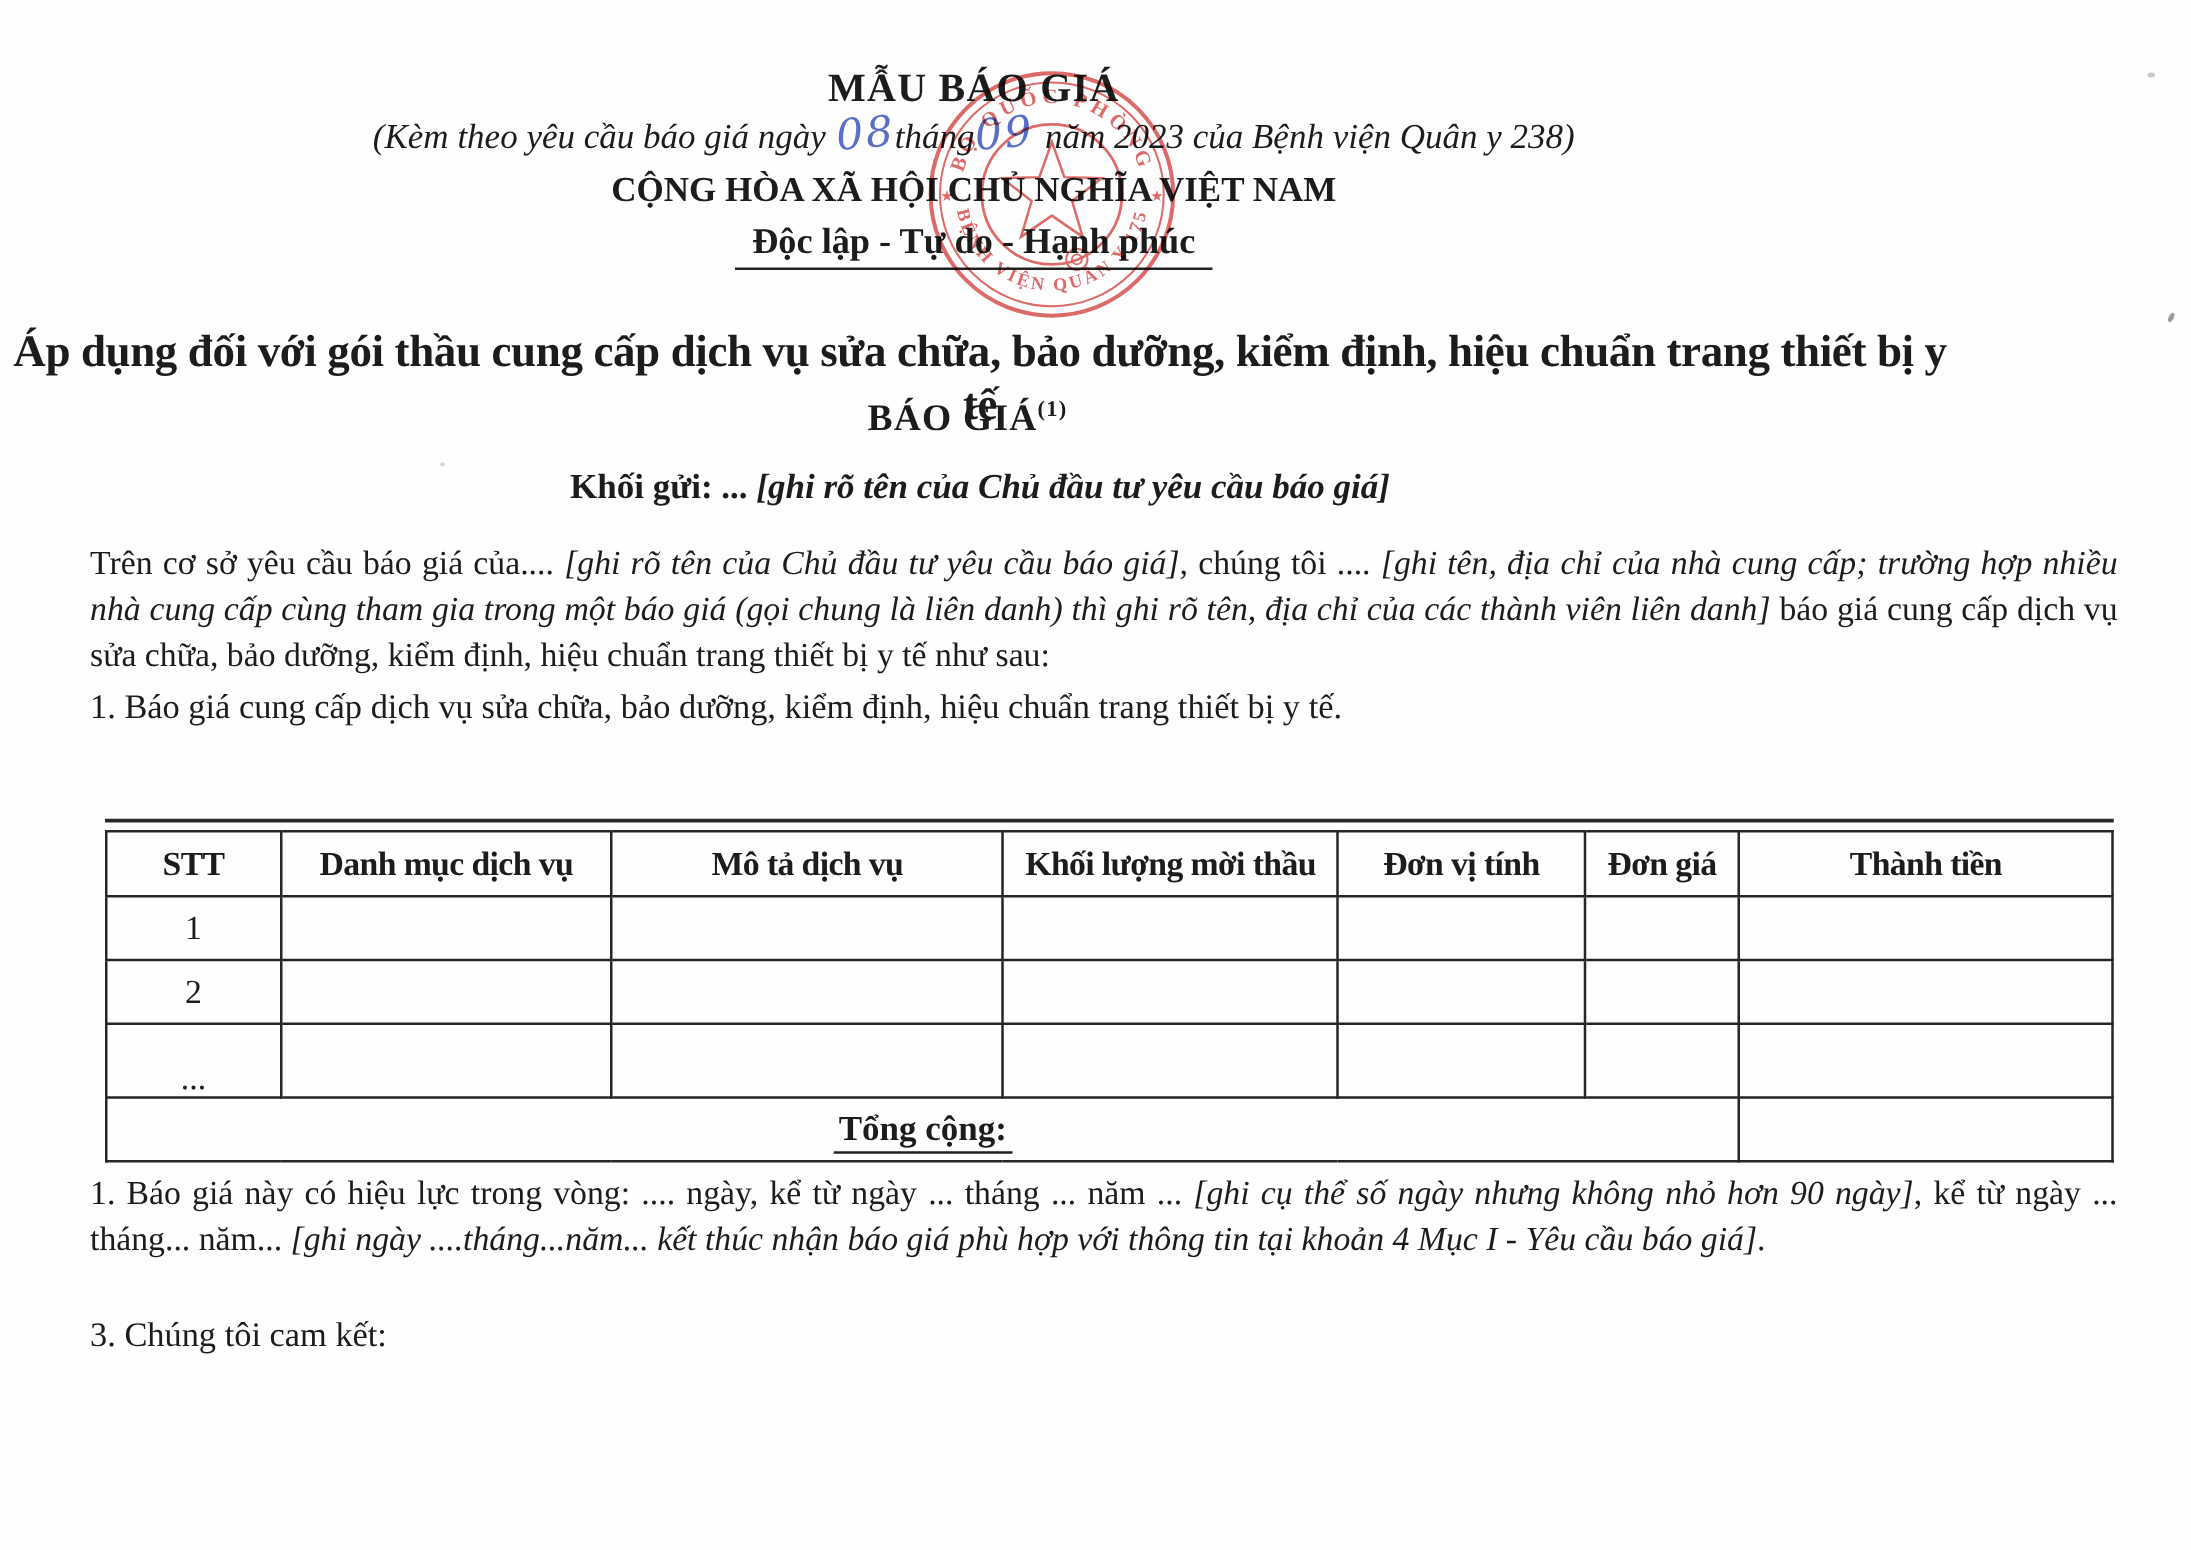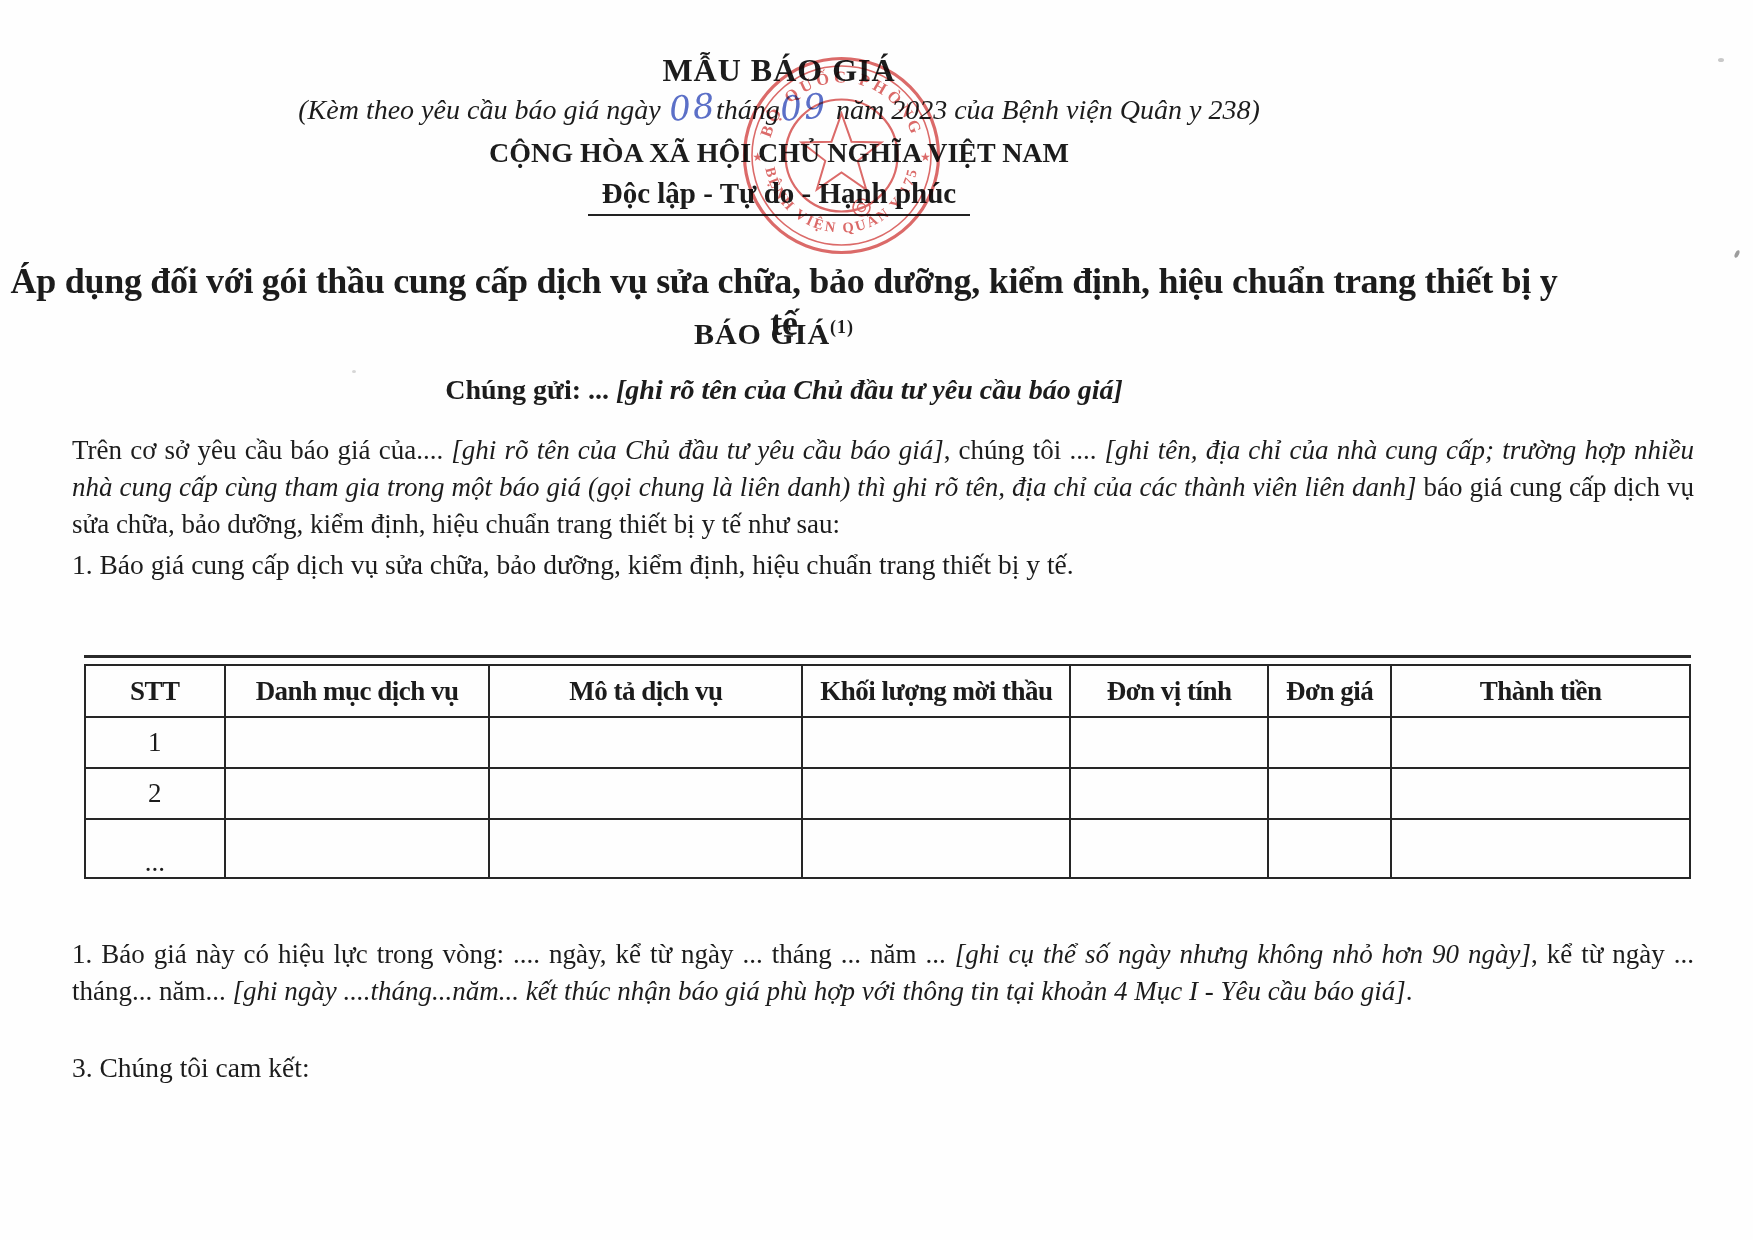--- a/index.html
+++ b/index.html
@@ -101,21 +101,21 @@
     <text class="stamp-star-glyph" x="84" y="5" text-anchor="middle">★</text>
   </svg>
 
   <div class="subject">Áp dụng đối với gói thầu cung cấp dịch vụ sửa chữa, bảo dưỡng, kiểm định, hiệu chuẩn trang thiết bị y tế</div>
 
   <div class="doc-title">
     <span>BÁO GIÁ</span><sup>(1)</sup>
   </div>
 
   <div class="salutation">
-    <span>Chúng gửi: ...</span>
+    <span>Khối gửi: ...</span>
     <span class="it">[ghi rõ tên của Chủ đầu tư yêu cầu báo giá]</span>
   </div>
 
   <p class="body-par intro">
     <span>Trên cơ sở yêu cầu báo giá của....</span>
     <span class="it">[ghi rõ tên của Chủ đầu tư yêu cầu báo giá]</span><span>, chúng tôi ....</span>
     <span class="it">[ghi tên, địa chỉ của nhà cung cấp; trường hợp nhiều nhà cung cấp cùng tham gia trong một báo giá (gọi chung là liên danh) thì ghi rõ tên, địa chỉ của các thành viên liên danh]</span>
     <span>báo giá cung cấp dịch vụ sửa chữa, bảo dưỡng, kiểm định, hiệu chuẩn trang thiết bị y tế như sau:</span>
   </p>
 
@@ -164,20 +164,26 @@
         </tr>
         <tr>
           <td class="dots">...</td>
           <td></td>
           <td></td>
           <td></td>
           <td></td>
           <td></td>
           <td></td>
         </tr>
+        <tr>
+          <td class="total-cell" colspan="6">
+            <span class="total-label">Tổng cộng:</span>
+          </td>
+          <td></td>
+        </tr>
       </tbody>
     </table>
   </div>
 
   <p class="body-par sec2">
     <span>1. Báo giá này có hiệu lực trong vòng: .... ngày, kể từ ngày ... tháng ... năm ...</span>
     <span class="it">[ghi cụ thể số ngày nhưng không nhỏ hơn 90 ngày]</span><span>, kể từ ngày ... tháng... năm...</span>
     <span class="it">[ghi ngày ....tháng...năm... kết thúc nhận báo giá phù hợp với thông tin tại khoản 4 Mục I - Yêu cầu báo giá]</span><span>.</span>
   </p>
 

